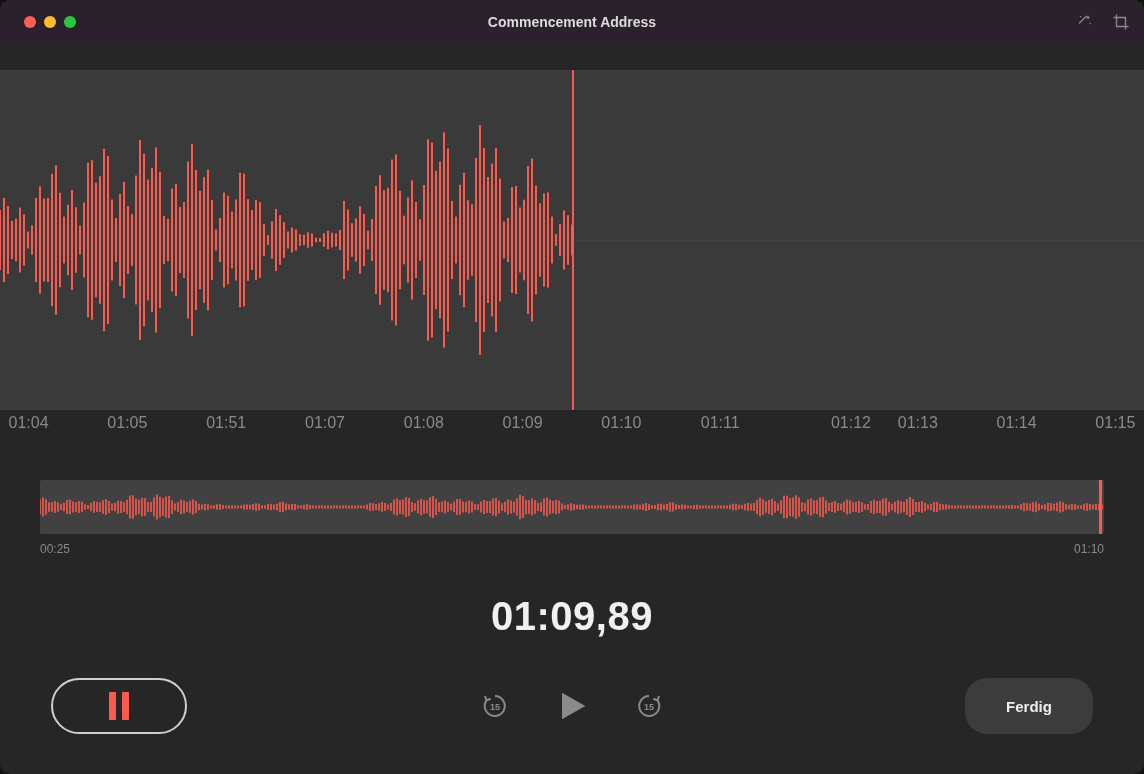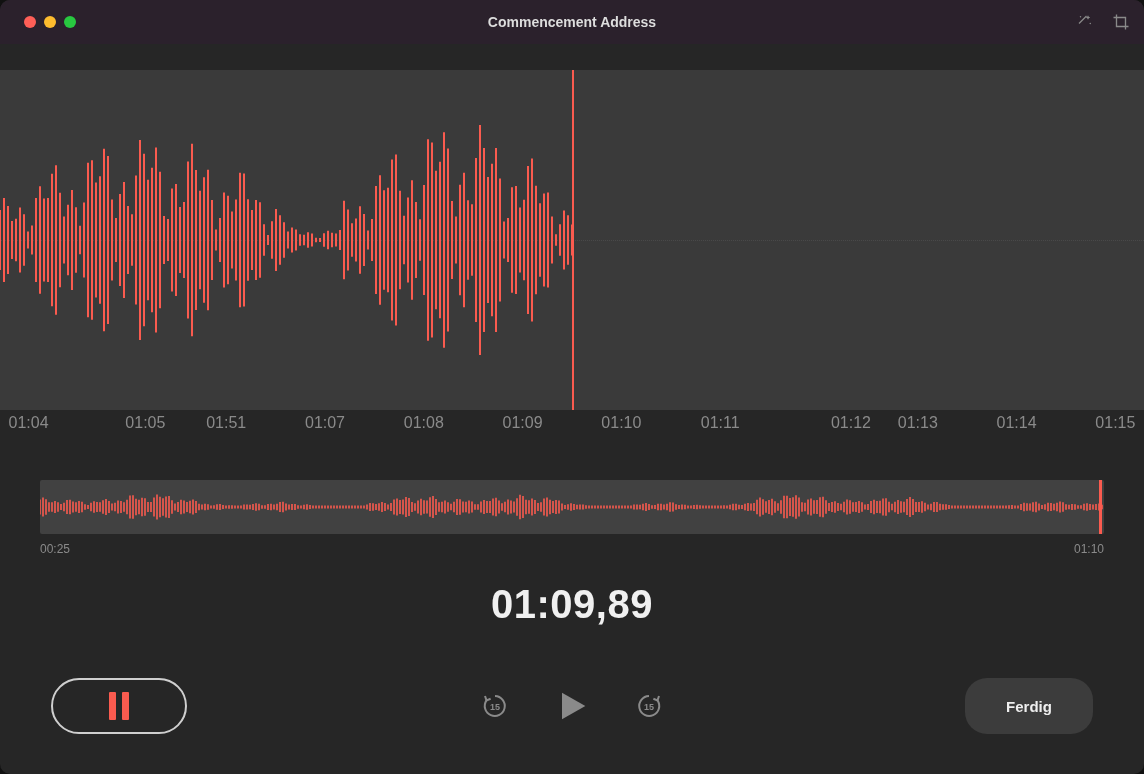--- a/index.html
+++ b/index.html
@@ -108,21 +108,21 @@
   }
   .overview-labels{
     display:flex;justify-content:space-between;
     font-size:12px;color:var(--text-dim);
     margin-top:8px;
   }
 
   
   .elapsed{
     text-align:center;
-    margin-top:26px;
+    margin-top:38px;
     font-size:40px;
     font-weight:700;
     color:#f0f0f0;
     letter-spacing:0.5px;
     font-variant-numeric:tabular-nums;
   }
 
   
   .controls{
     position:absolute;
@@ -344,21 +344,21 @@
         <line x1="560" y1="154.30407125477512" x2="560" y2="185.69592874522488" stroke="#fa5b4f" stroke-width="2"></line>
         <line x1="564" y1="140.41993290937975" x2="564" y2="199.58006709062025" stroke="#fa5b4f" stroke-width="2"></line>
         <line x1="568" y1="145.33729210765637" x2="568" y2="194.66270789234363" stroke="#fa5b4f" stroke-width="2"></line>
         <line x1="572" y1="154.42861551224766" x2="572" y2="185.57138448775234" stroke="#fa5b4f" stroke-width="2"></line>
       </svg>
     <div class="playhead" id="mainPlayhead" style="left: 50%;"></div>
   </div>
 
   <div class="ruler" id="ruler">
       <span class="tick" style="left: 2.5%;">01:04</span>
-      <span class="tick" style="left: 11.1364%; margin-left: 18px;">01:05</span>
+      <span class="tick" style="left: 11.1364%;">01:05</span>
       <span class="tick" style="left: 19.7727%;">01:51</span>
       <span class="tick" style="left: 28.4091%;">01:07</span>
       <span class="tick" style="left: 37.0455%;">01:08</span>
       <span class="tick" style="left: 45.6818%;">01:09</span>
       <span class="tick" style="left: 54.3182%;">01:10</span>
       <span class="tick" style="left: 62.9545%;">01:11</span>
       <span class="tick" style="left: 71.5909%; margin-left: 32px;">01:12</span>
       <span class="tick" style="left: 80.2273%;">01:13</span>
       <span class="tick" style="left: 88.8636%;">01:14</span>
       <span class="tick" style="left: 97.5%;">01:15</span>

